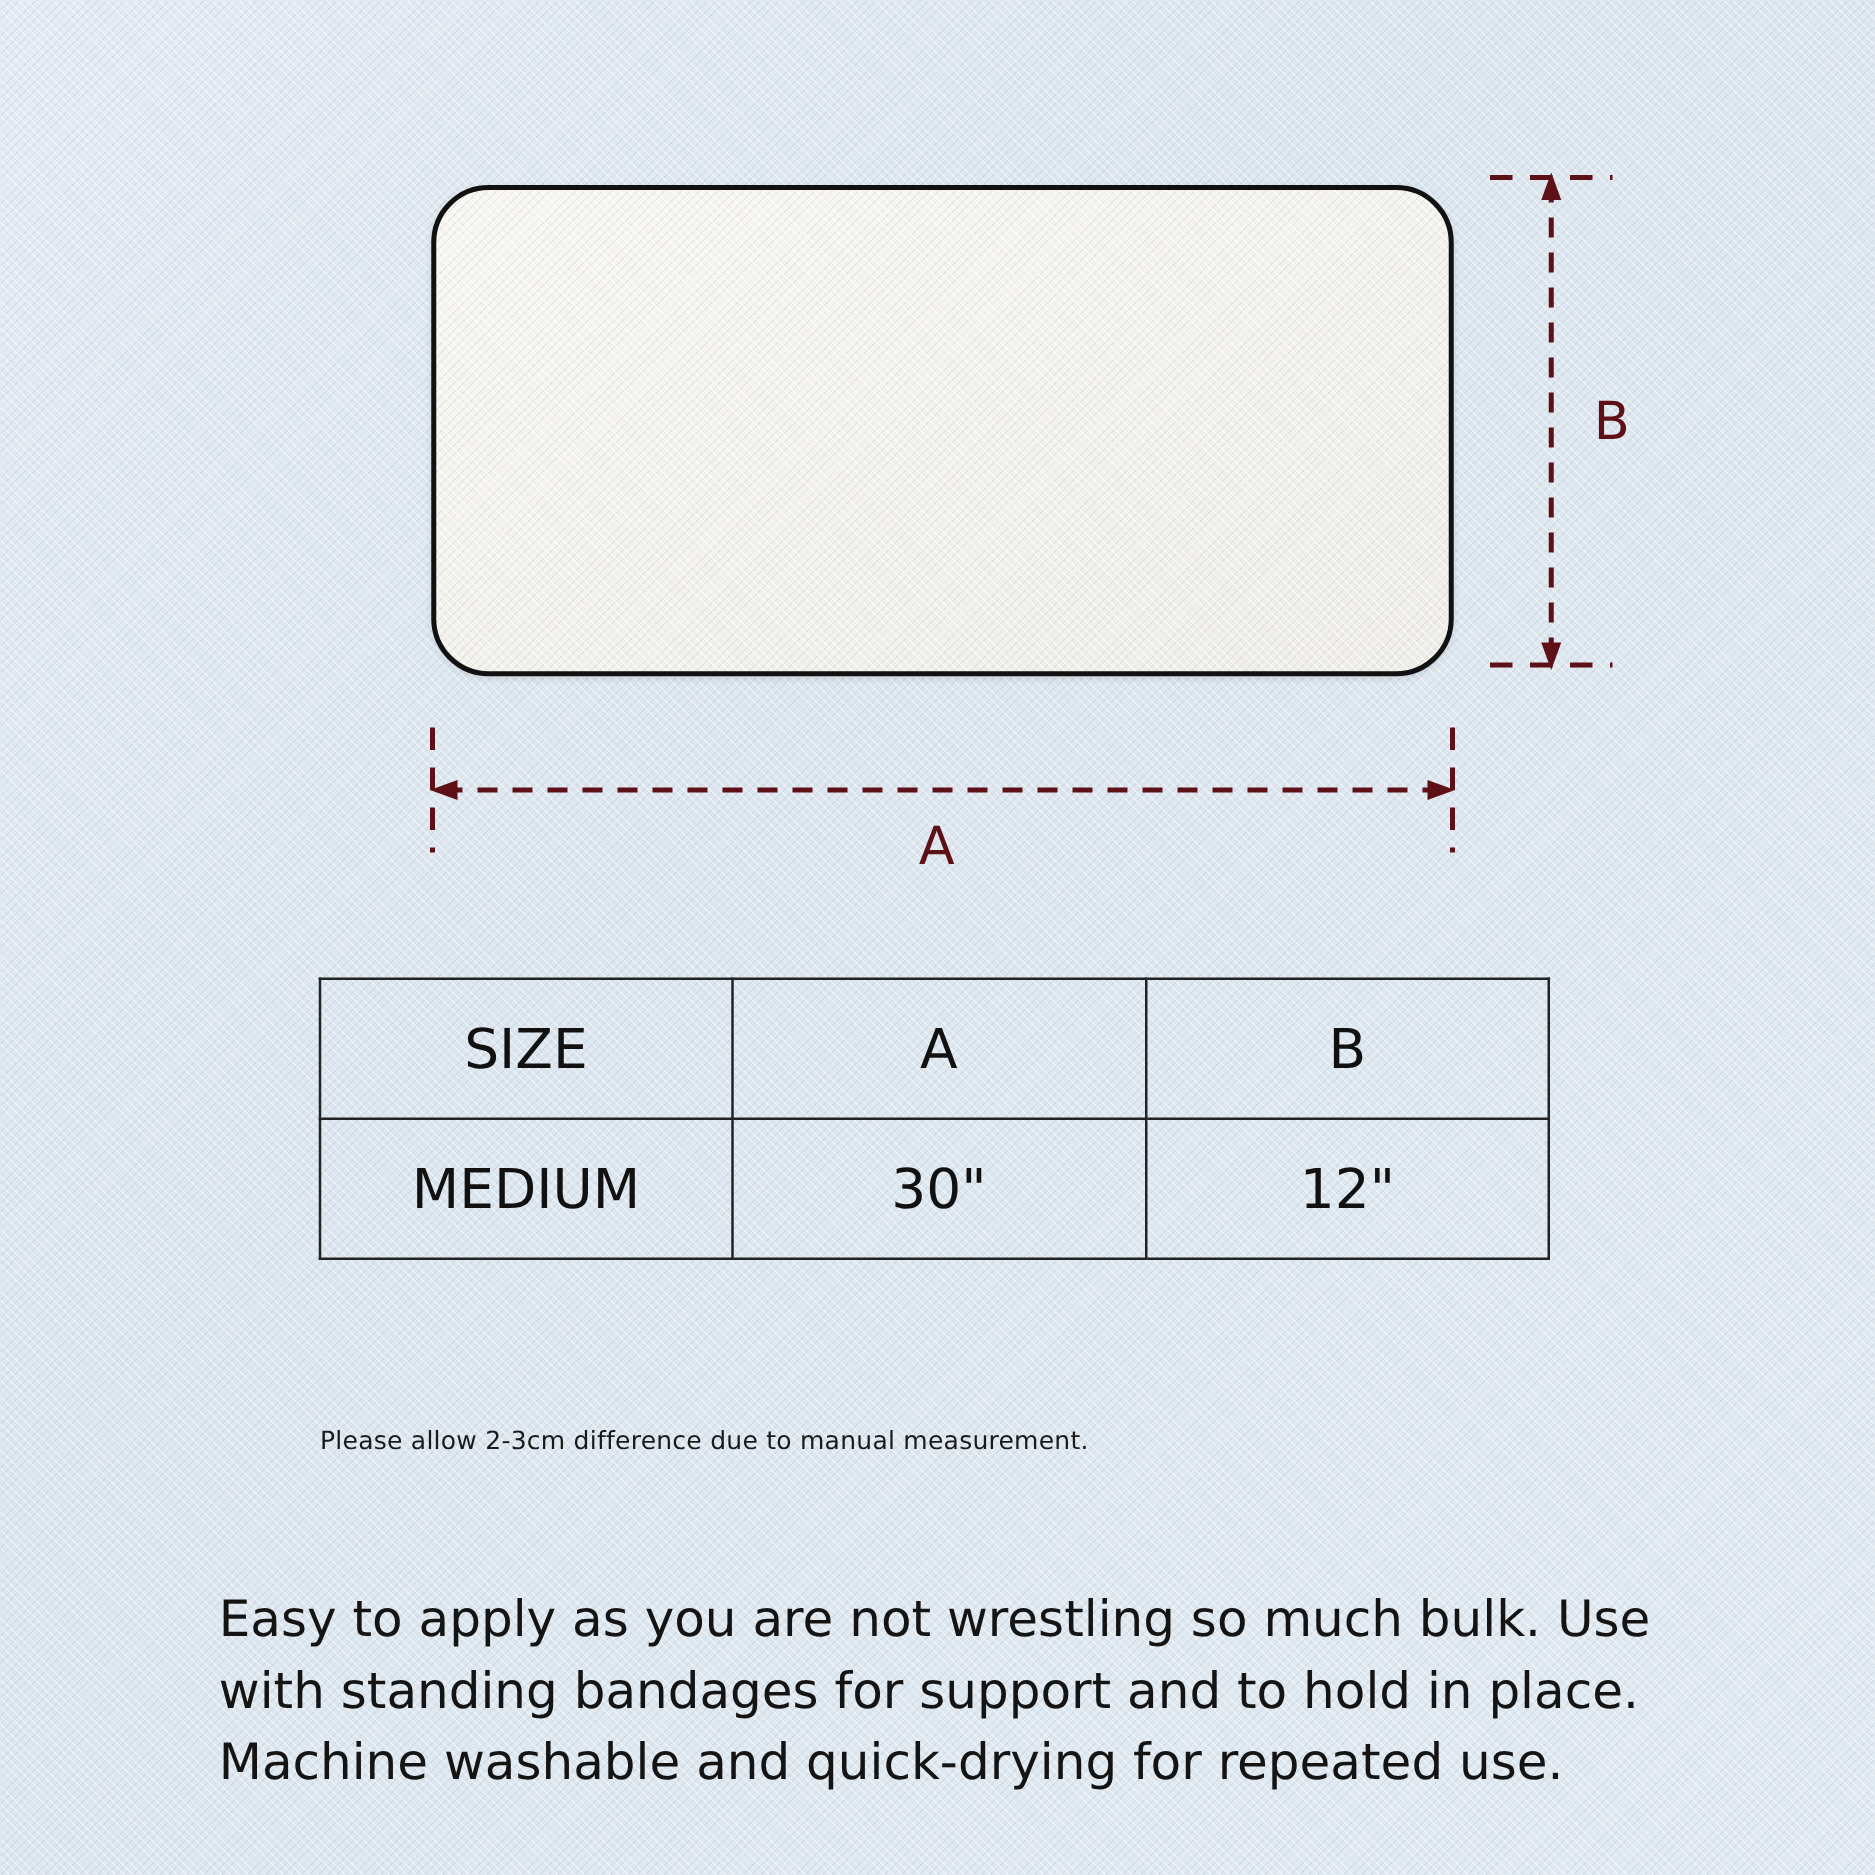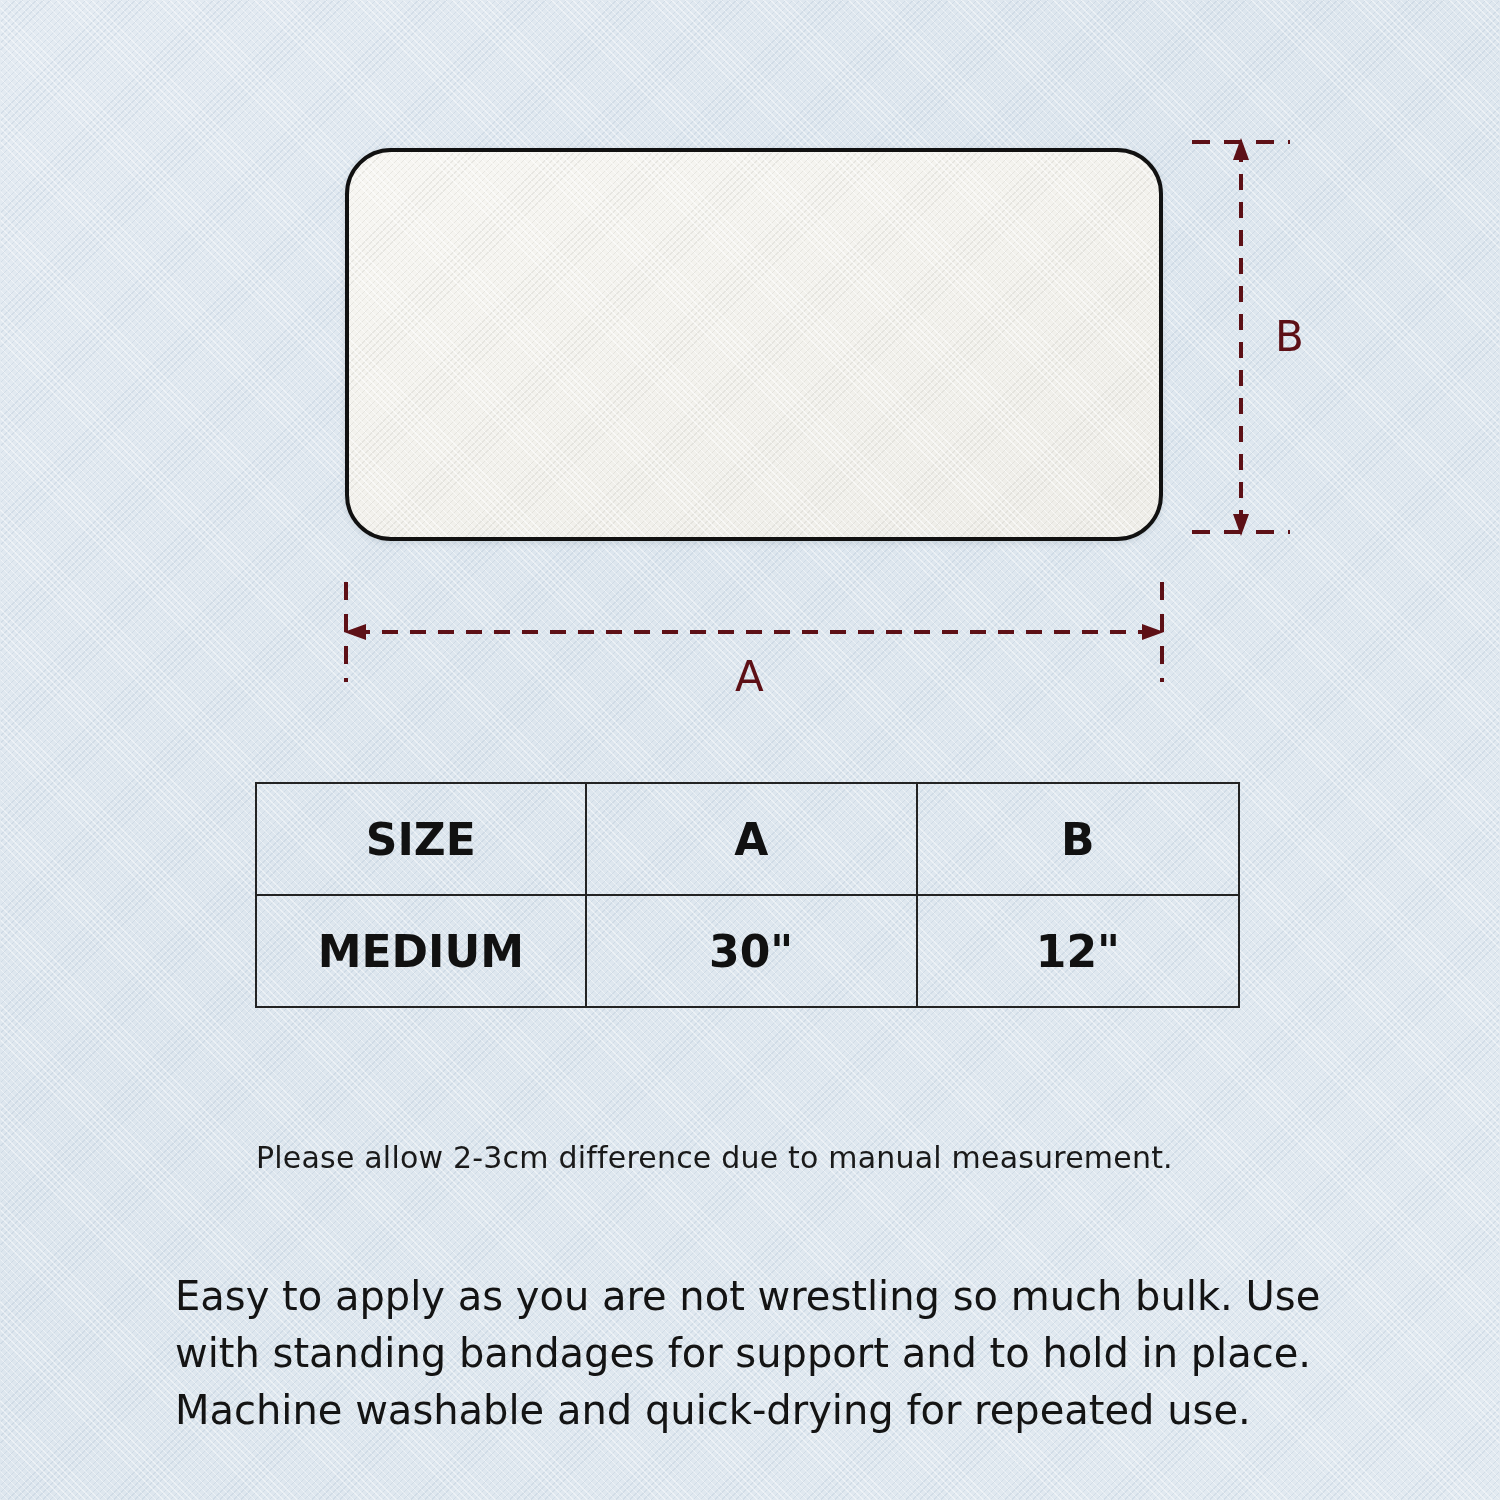--- a/index.html
+++ b/index.html
@@ -71,36 +71,36 @@
     position: absolute;
     left: 255px;
     top: 782px;
     width: 985px;
     border-collapse: collapse;
     background: transparent;
   }
   #size-table td, #size-table th {
     border: 2px solid #232323;
     text-align: center;
-    font-weight: bold;
+    font-weight: normal;
     color: #111;
     font-size: 44px;
     font-family: "DejaVu Sans", sans-serif;
     padding: 0;
     height: 110px;
   }
   #size-table col.c1 { width: 330px; }
   #size-table col.c2 { width: 332px; }
   #size-table col.c3 { width: 323px; }
 
   #table-note {
     position: absolute;
     left: 256px;
     top: 1140px;
-    font-size: 30px;
+    font-size: 20px;
     color: #1a1a1a;
     font-family: "DejaVu Sans", sans-serif;
     letter-spacing: 0.2px;
   }
 
   
   #description {
     position: absolute;
     left: 175px;
     top: 1268px;

